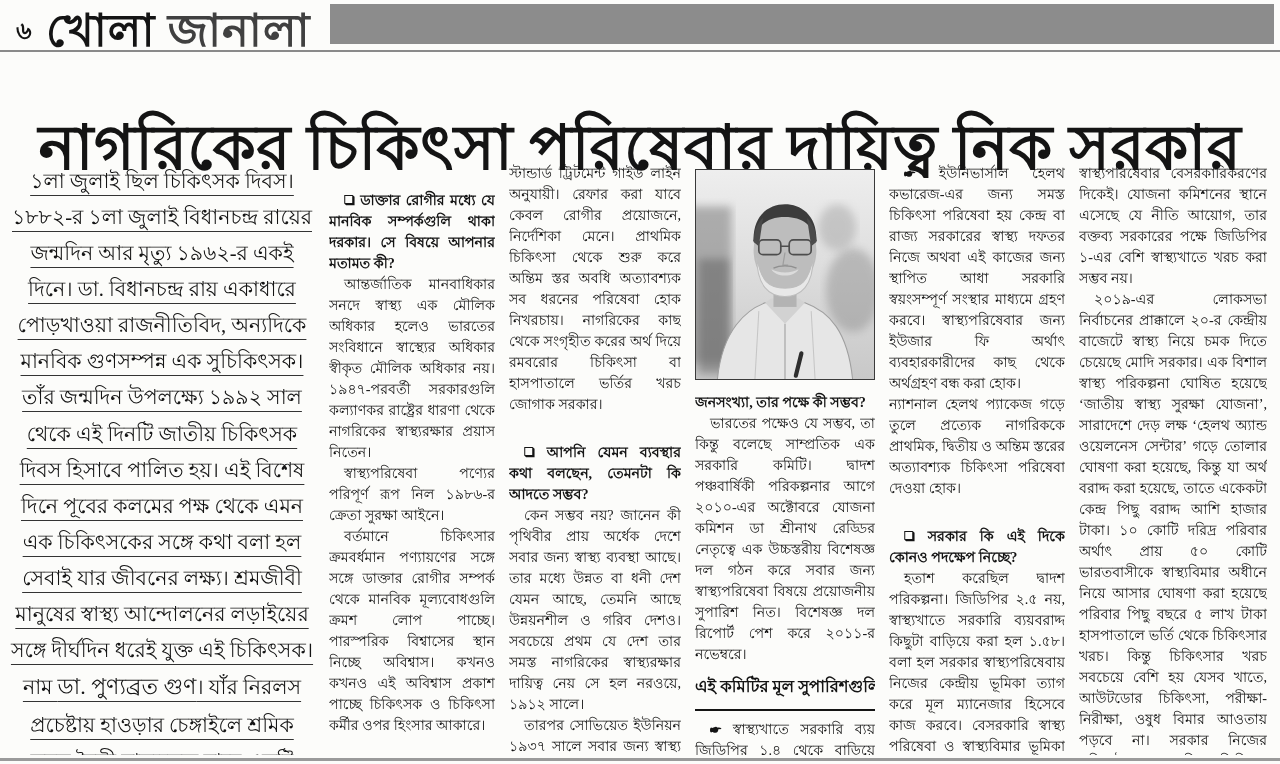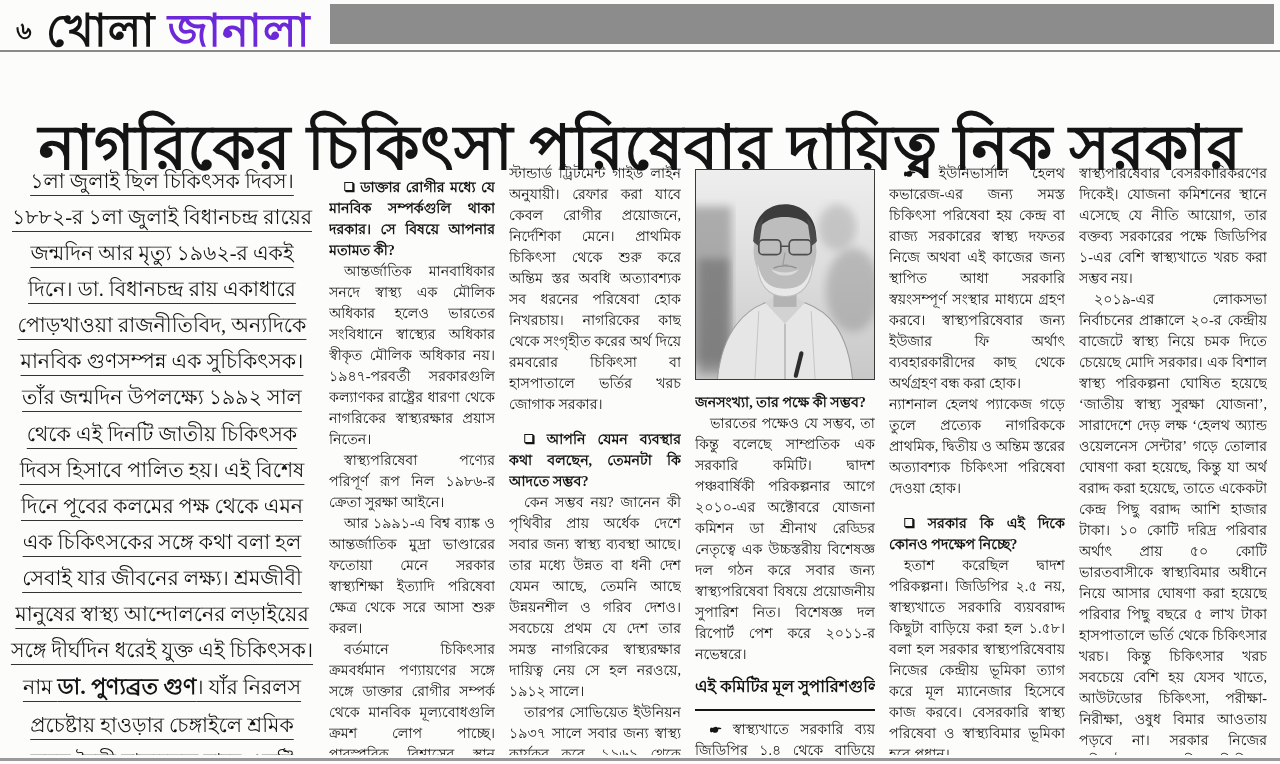--- a/index.html
+++ b/index.html
@@ -6,44 +6,44 @@
   body {
     width:1280px; height:764px;
     background:#fcfcfa; color:#141414;
     font-family:"Liberation Serif", serif;
     position:relative; overflow:hidden;
   }
   
   .masthead { position:absolute; top:0; left:0; right:0; height:50px; border-bottom:2px solid #8a8a8a; }
   .pageno { position:absolute; left:16px; top:12px; font-size:24px; font-weight:bold; }
   .mast-title { position:absolute; left:46px; top:-4px; font-size:45px; font-weight:bold; letter-spacing:1px; white-space:nowrap; }
-  .mast-title .t-gray { color:#6d28d9; }
+  .mast-title .t-gray { color:#404040; }
   .mast-bar { position:absolute; left:330px; right:6px; top:4px; height:40px; background:#8c8c8c; }
   
   .headline {
     position:absolute; top:52px; left:0; right:0; height:108px;
     font-size:62px; font-weight:bold; text-align:center; line-height:108px;
     white-space:nowrap; letter-spacing:0.5px;
   }
   
   .content { position:absolute; top:163px; left:9px; right:9px; bottom:9px; display:flex; gap:14px; }
   .col { overflow:hidden; }
   .col-lead {
     flex:0 0 306px; font-size:20.5px; line-height:1.76;
     text-align:center;
   }
   .lead-par { margin:0; text-decoration:underline; text-decoration-color:#333;
     text-decoration-thickness:1px; text-underline-offset:7px; }
-  .lead-bold { font-weight:bold; font-size:22px; }
+  .lead-bold { font-weight:normal; font-size:22px; }
   .col-narrow { text-align:justify; font-size:14.2px; line-height:1.48; }
   .c2 { flex:0 0 166px; } .c3 { flex:0 0 172px; } .c4 { flex:0 0 180px; }
   .c5 { flex:0 0 176px; } .c6 { flex:0 0 188px; }
   .blk { margin:0; text-indent:15px; }
   .blk.cont { text-indent:0; }
-  .blk.question { font-weight:bold; margin-top:14px; }
+  .blk.question { font-weight:bold; margin-top:27px; }
   .blk.question.cont { margin-top:12px; }
   .blk.subhead {
     font-weight:bold; font-size:16.5px; text-indent:0; text-align:left;
     border-bottom:2px solid #141414; padding:10px 0 9px; margin-bottom:8px;
     white-space:nowrap;
   }
   .qmark, .bmark { font-weight:bold; }
   
   .photo-frame {
     width:100%; height:211px; box-sizing:border-box;
@@ -67,21 +67,20 @@
 <div class="content">
 
   <div class="col col-lead">
     <p class="lead-par"><span>১লা জুলাই ছিল চিকিৎসক দিবস। ১৮৮২-র ১লা জুলাই বিধানচন্দ্র রায়ের জন্মদিন আর মৃত্যু ১৯৬২-র একই দিনে। ডা. বিধানচন্দ্র রায় একাধারে পোড়খাওয়া রাজনীতিবিদ, অন্যদিকে মানবিক গুণসম্পন্ন এক সুচিকিৎসক। তাঁর জন্মদিন উপলক্ষ্যে ১৯৯২ সাল থেকে এই দিনটি জাতীয় চিকিৎসক দিবস হিসাবে পালিত হয়। এই বিশেষ দিনে পূবের কলমের পক্ষ থেকে এমন এক চিকিৎসকের সঙ্গে কথা বলা হল সেবাই যার জীবনের লক্ষ্য। শ্রমজীবী মানুষের স্বাস্থ্য আন্দোলনের লড়াইয়ের সঙ্গে দীর্ঘদিন ধরেই যুক্ত এই চিকিৎসক। নাম </span><span class="lead-bold">ডা. পুণ্যব্রত গুণ</span><span>। যাঁর নিরলস প্রচেষ্টায় হাওড়ার চেঙ্গাইলে শ্রমিক কৃষক মৈত্রী স্বাস্থ্যকেন্দ্র নামে একটি অনন্য চিকিৎসা প্রতিষ্ঠান গড়ে উঠেছে। যেখানে মাত্র ১০ টাকার বিনিময়ে রোগীর চিকিৎসা পরামর্শ পেয়ে থাকেন। বিশিষ্ট এই চিকিৎসকের সঙ্গে কথা বললেন </span></p>
   </div>
 
   <div class="col col-narrow c2">
       <p class="blk question"><span class="qmark">❑ </span>ডাক্তার রোগীর মধ্যে যে মানবিক সম্পর্কগুলি থাকা দরকার। সে বিষয়ে আপনার মতামত কী?</p>
       <p class="blk para">আন্তর্জাতিক মানবাধিকার সনদে স্বাস্থ্য এক মৌলিক অধিকার হলেও ভারতের সংবিধানে স্বাস্থ্যের অধিকার স্বীকৃত মৌলিক অধিকার নয়। ১৯৪৭-পরবর্তী সরকারগুলি কল্যাণকর রাষ্ট্রের ধারণা থেকে নাগরিকের স্বাস্থ্যরক্ষার প্রয়াস নিতেন।</p>
       <p class="blk para">স্বাস্থ্যপরিষেবা পণ্যের পরিপূর্ণ রূপ নিল ১৯৮৬-র ক্রেতা সুরক্ষা আইনে।</p>
-      <p class="blk para">আর ১৯৯১-এ বিশ্ব ব্যাঙ্ক ও আন্তর্জাতিক মুদ্রা ভাণ্ডারের ফতোয়া মেনে সরকার স্বাস্থ্যশিক্ষা ইত্যাদি পরিষেবা ক্ষেত্র থেকে সরে আসা শুরু করল।</p>
       <p class="blk para">বর্তমানে চিকিৎসার ক্রমবর্ধমান পণ্যায়ণের সঙ্গে সঙ্গে ডাক্তার রোগীর সম্পর্ক থেকে মানবিক মূল্যবোধগুলি ক্রমশ লোপ পাচ্ছে। পারস্পরিক বিশ্বাসের স্থান নিচ্ছে অবিশ্বাস। কখনও কখনও এই অবিশ্বাস প্রকাশ পাচ্ছে চিকিৎসক ও চিকিৎসা কর্মীর ওপর হিংসার আকারে।</p>
     </div>
 
   <div class="col col-narrow c3">
       <p class="blk para cont">স্টান্ডার্ড ট্রিটমেন্ট গাইড লাইন অনুযায়ী। রেফার করা যাবে কেবল রোগীর প্রয়োজনে, নির্দেশিকা মেনে। প্রাথমিক চিকিৎসা থেকে শুরু করে অন্তিম স্তর অবধি অত্যাবশ্যক সব ধরনের পরিষেবা হোক নিখরচায়। নাগরিকের কাছ থেকে সংগৃহীত করের অর্থ দিয়ে রমবরোর চিকিৎসা বা হাসপাতালে ভর্তির খরচ জোগাক সরকার।</p>
       <p class="blk question"><span class="qmark">❑ </span>আপনি যেমন ব্যবস্থার কথা বলছেন, তেমনটা কি আদতে সম্ভব?</p>
       <p class="blk para">কেন সম্ভব নয়? জানেন কী পৃথিবীর প্রায় অর্ধেক দেশে সবার জন্য স্বাস্থ্য ব্যবস্থা আছে। তার মধ্যে উন্নত বা ধনী দেশ যেমন আছে, তেমনি আছে উন্নয়নশীল ও গরিব দেশও। সবচেয়ে প্রথম যে দেশ তার সমস্ত নাগরিকের স্বাস্থ্যরক্ষার দায়িত্ব নেয় সে হল নরওয়ে, ১৯১২ সালে।</p>
       <p class="blk para">তারপর সোভিয়েত ইউনিয়ন ১৯৩৭ সালে সবার জন্য স্বাস্থ্য কার্যকর করে, ১৯৬৯ থেকে সোভিয়েত ইউনিয়নের গ্রামাঞ্চলের মানুষও শহরাঞ্চলের মানুষের সমান সুবিধা পেতে থাকেন। এর পরবর্তীতে ১৯৩৮ নিউজিল্যান্ড ও জাপান, ১৯৪৯ চিন, ১৯৫০ কুয়েত, ১৯৬০ কিউবা, ১৯৭১ সংযুক্ত আরব আমিরশাহী, ১৯৯৩ হংকং ও সিঙ্গাপুর, ২০০০ শ্রীলঙ্কা , ২০০১ থাইল্যান্ড-এর মতো মোট ৩৭টি দেশে সবার স্বাস্থ্যের পথে হেঁটেছে। এই সব দেশে যদি সবার জন্য স্বাস্থ্য বাস্তবায়িত হতে পারে, তাহলে আমাদের দেশে নয় কেন?</p>
     </div>
 

